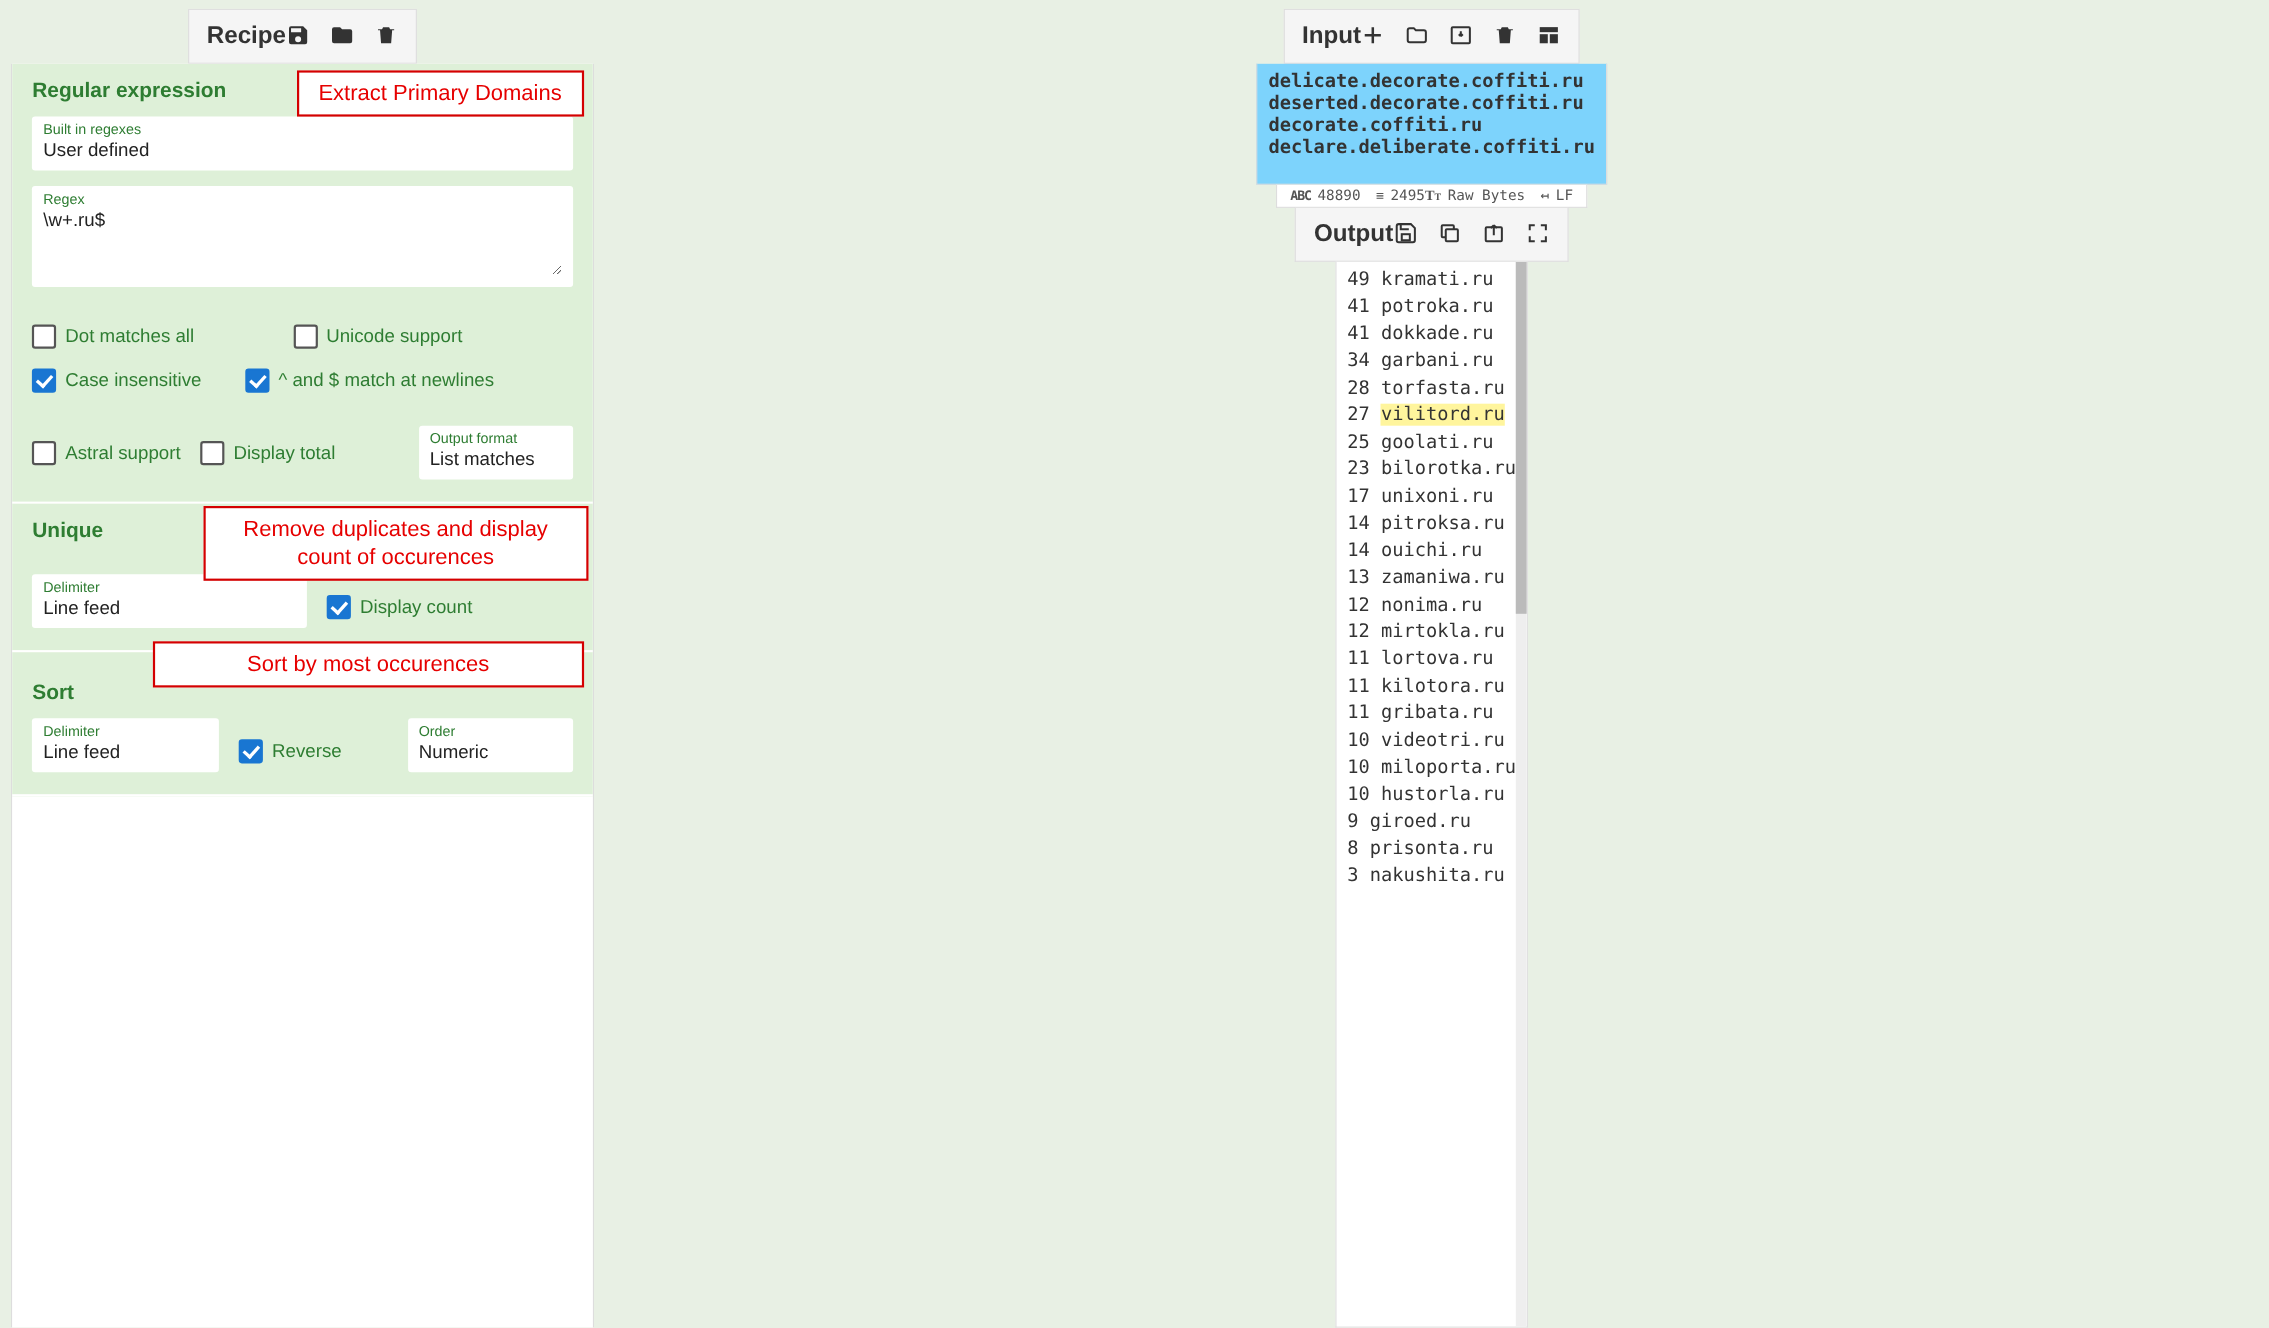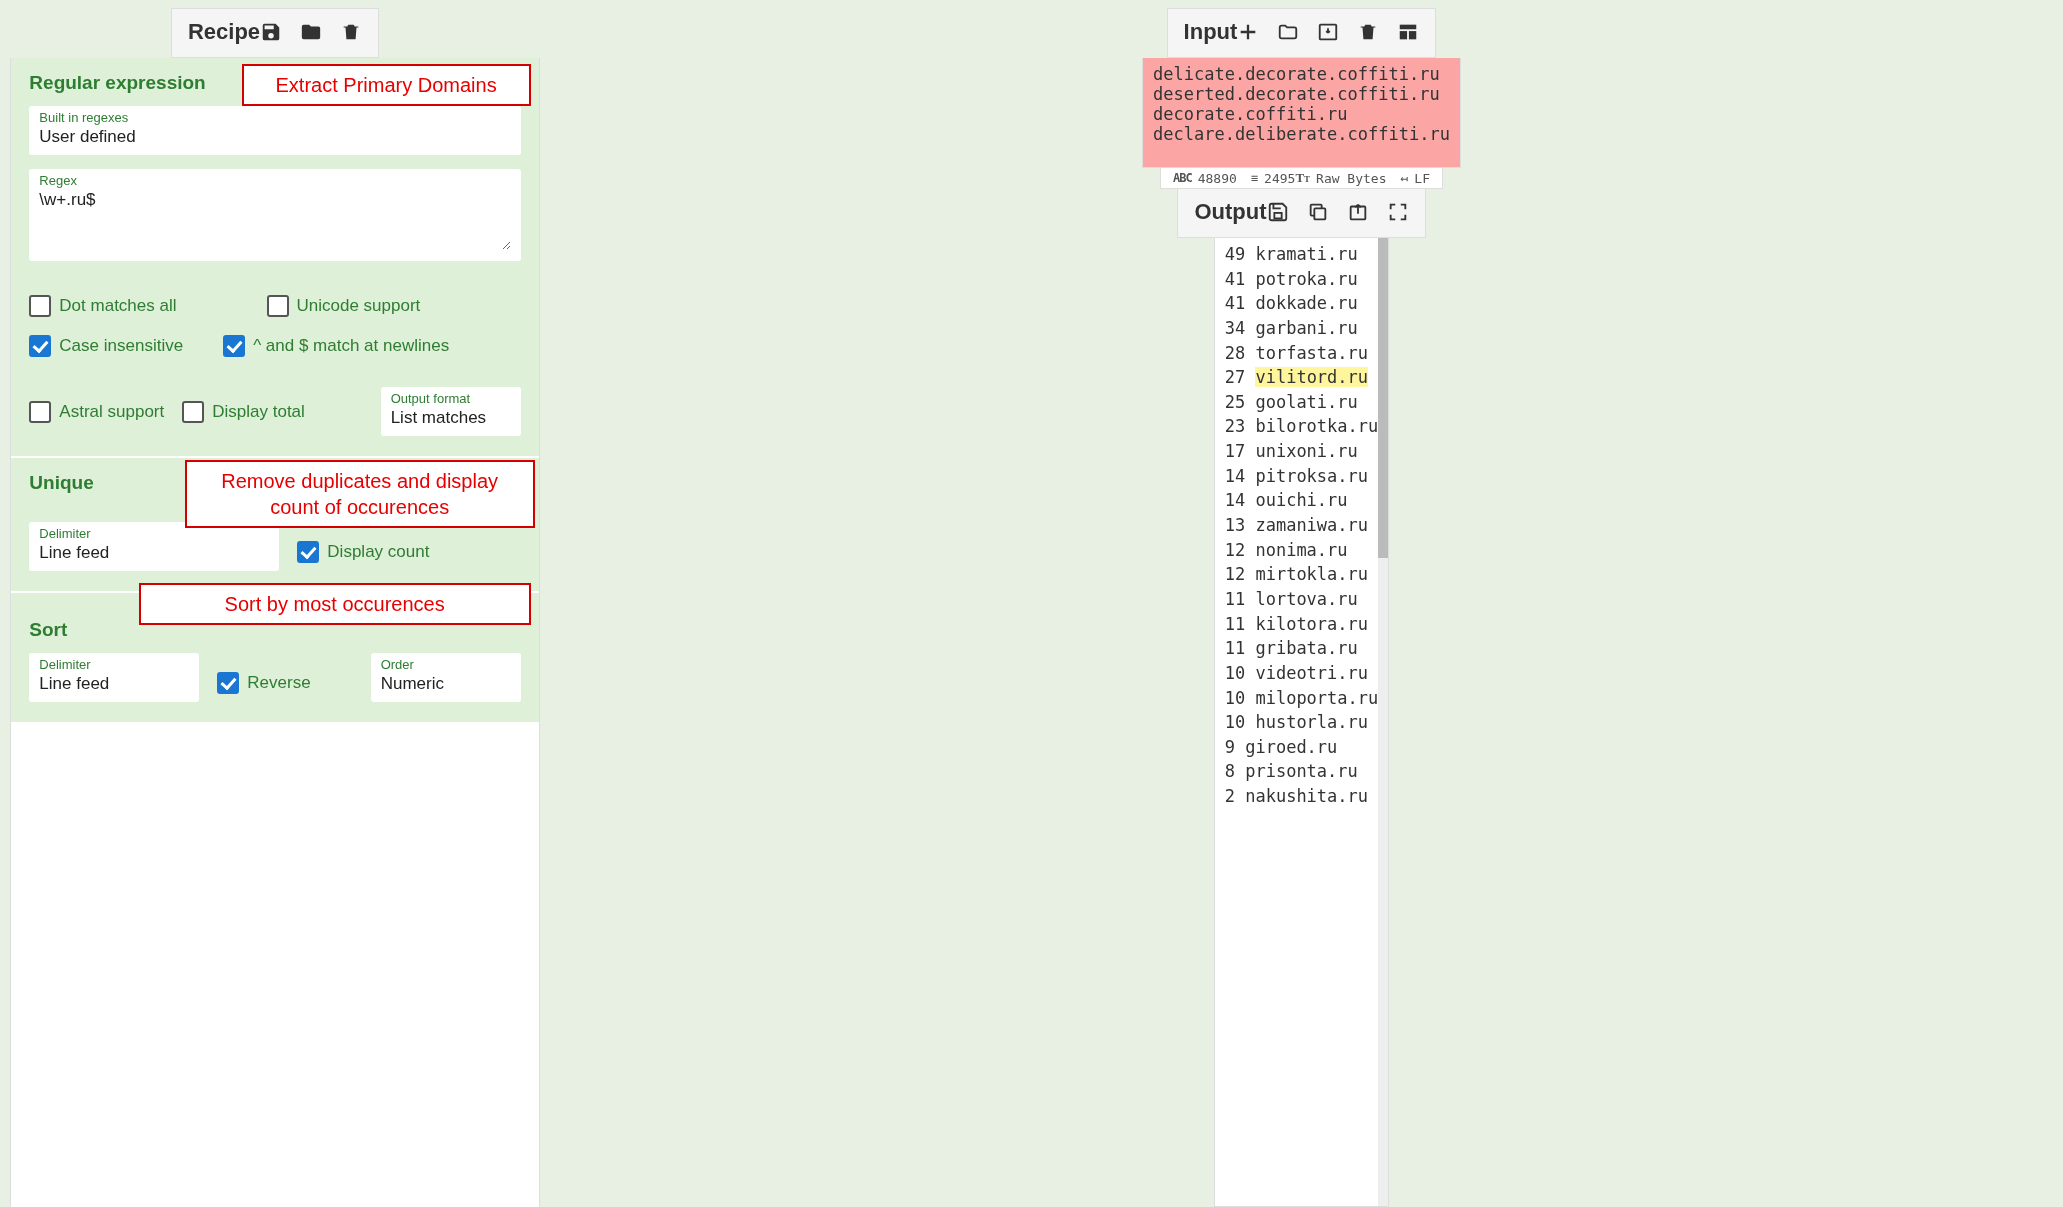--- a/index.html
+++ b/index.html
@@ -60,21 +60,21 @@
     color: #2e7d32;
     font-size: 19px;
     font-weight: 600;
     margin-bottom: 12px;
   }
   .anno {
     position: absolute;
     border: 2px solid #d40000;
     color: #e60000;
     background: #fff;
-    padding: 6px 32px;
+    padding: 6px 18px;
     font-size: 20px;
     font-weight: 400;
     text-align: center;
     line-height: 1.3;
   }
   .field {
     background: #fff;
     border-radius: 3px;
     padding: 4px 10px 8px 10px;
     margin-bottom: 14px;
@@ -125,30 +125,31 @@
     border-width: 0 3px 3px 0;
     transform: rotate(42deg);
     margin-top: -3px;
   }
   .row-flex { display:flex; gap: 18px; align-items: flex-end; flex-wrap: wrap; }
   .field.sm { flex: 0 0 auto; min-width: 140px; }
   .field.fill { flex: 1 1 auto; }
 
   
   .input-area {
-    background: #fca5a5;
+    background: #7dd3fc;
     border: 1px solid #ddd;
     border-top: none;
     font-family: Consolas, Menlo, monospace;
     font-size: 17px;
     color: #333;
     padding: 6px 10px;
     height: 110px;
     overflow: hidden;
     white-space: pre;
+    font-weight: bold;
   }
   .status-bar {
     display: flex;
     align-items: center;
     justify-content: space-between;
     background: #fff;
     border: 1px solid #ddd;
     border-top: none;
     padding: 2px 12px;
     font-size: 13px;
@@ -411,17 +412,17 @@
         <div class="out-line">12 nonima.ru</div>
         <div class="out-line">12 mirtokla.ru</div>
         <div class="out-line">11 lortova.ru</div>
         <div class="out-line">11 kilotora.ru</div>
         <div class="out-line">11 gribata.ru</div>
         <div class="out-line">10 videotri.ru</div>
         <div class="out-line">10 miloporta.ru</div>
         <div class="out-line">10 hustorla.ru</div>
         <div class="out-line">9 giroed.ru</div>
         <div class="out-line">8 prisonta.ru</div>
-        <div class="out-line">2 nakushita.ru</div>
+        <div class="out-line">3 nakushita.ru</div>
       </div>
 
   </div>
 </div>
 
 </body></html>

